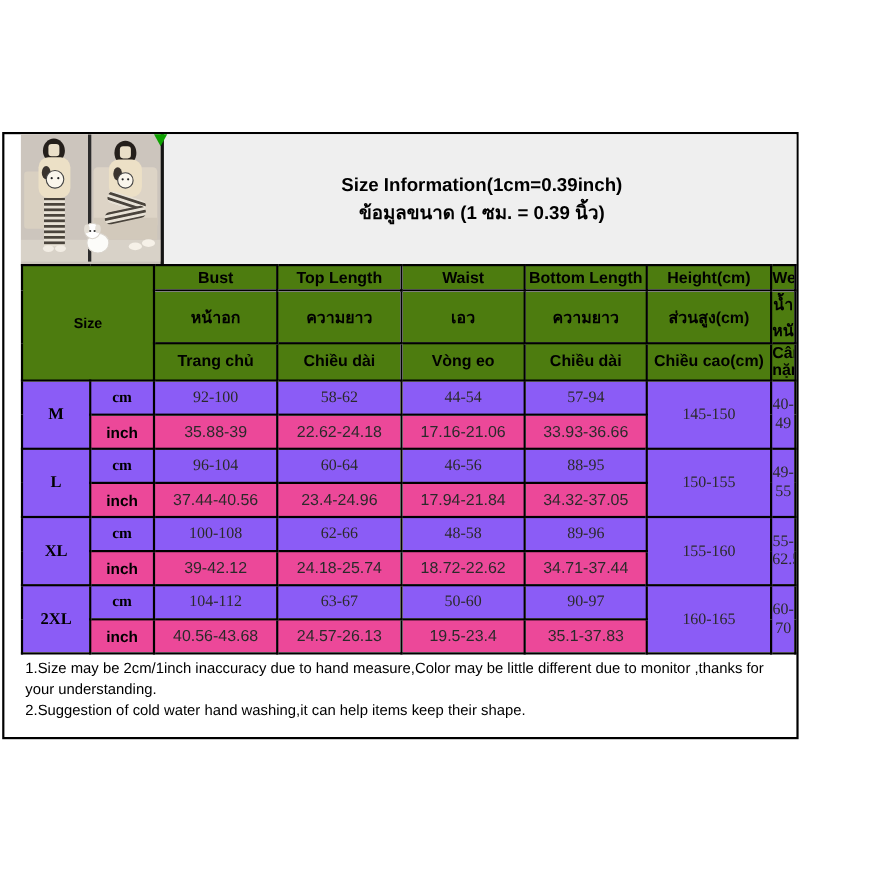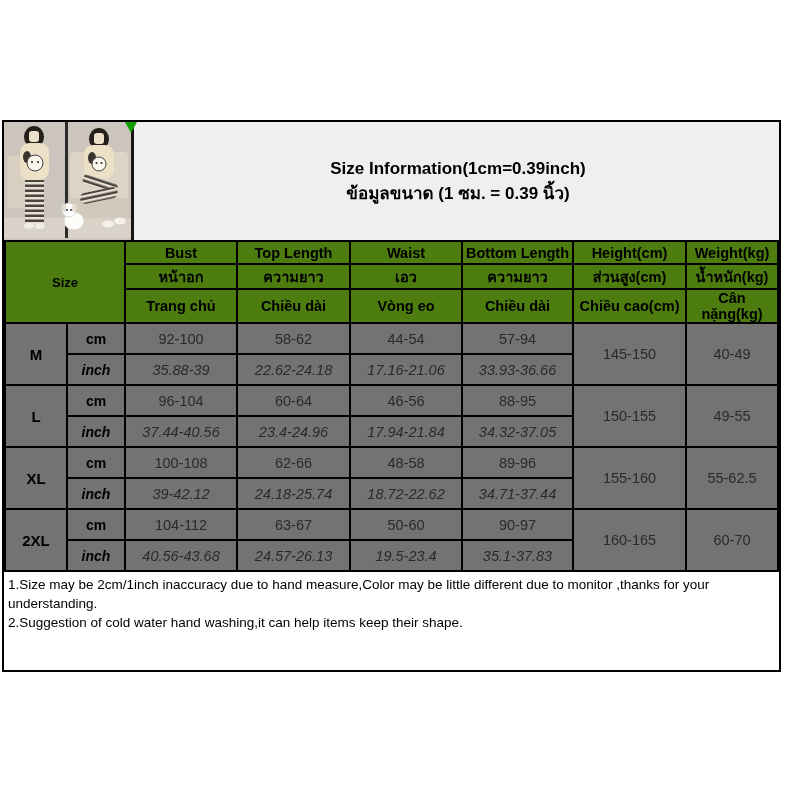--- a/index.html
+++ b/index.html
@@ -1,39 +1,39 @@
 <!DOCTYPE html>
 <html><head>
 <meta charset="utf-8">
 <style>
   html,body{margin:0;padding:0;background:#ffffff;}
   .canvas{position:relative;width:800px;height:800px;background:#ffffff;overflow:hidden;
           font-family:"Liberation Sans","DejaVu Sans",sans-serif;color:#000;}
-  .sheet{position:absolute;left:2px;top:120px;width:779px;height:552px;border:2px solid #000;
-         background:#fff;box-sizing:border-box;}
+  .sheet{position:absolute;left:2px;top:120px;width:724px;height:552px;border:2px solid #000;
+         background:#fff;box-sizing:border-box;padding-left:15px;}
   
   .band{position:relative;height:118px;background:#efefef;}
   .photo{position:absolute;left:0;top:0;width:130px;height:118px;box-sizing:border-box;
          border-right:3px solid #141414;background:#ccc5bd;overflow:hidden;}
   .corner{position:absolute;left:121px;top:0;width:0;height:0;z-index:3;
           border-top:11px solid #0da000;border-left:6px solid transparent;border-right:6px solid transparent;}
   .titles{position:absolute;left:133px;right:0;top:0;height:118px;display:flex;flex-direction:column;
           justify-content:center;align-items:center;gap:3px;}
   .titles div{font-weight:bold;font-size:17px;line-height:22px;white-space:nowrap;}
   
   table.size-table{width:100%;border-collapse:collapse;table-layout:fixed;}
   .size-table td{border:2px solid #000;text-align:center;vertical-align:middle;padding:0;overflow:hidden;}
   tr.hrow{height:23px;}
   tr.brow{height:31px;}
   .hd{font-weight:bold;font-size:14.5px;background:#4d7c0f;}
   .sz{font-weight:bold;font-size:15px;background:#ededed;}
   .unit{font-weight:bold;font-size:14px;}
   .val{font-size:14.5px;font-weight:normal;color:#2a2a2a;}
-  tr.cm-row td{background:#737373;}
-  tr.inch-row td{background:#737373;font-style:italic;}
+  tr.cm-row td{background:#8b5cf6;font-family:Liberation Serif, serif;}
+  tr.inch-row td{background:#ec4899;}
   td.merge{background:#ededed;font-size:14.5px;color:#2a2a2a;margin-top:40px;}
   
   .attention{padding:3px 4px 0 4px;font-size:13.5px;line-height:1.42;color:#000;}
   .attention p{margin:0;}
 </style>
 </head>
 <body>
 
 <div class="canvas">
   <div class="sheet">

